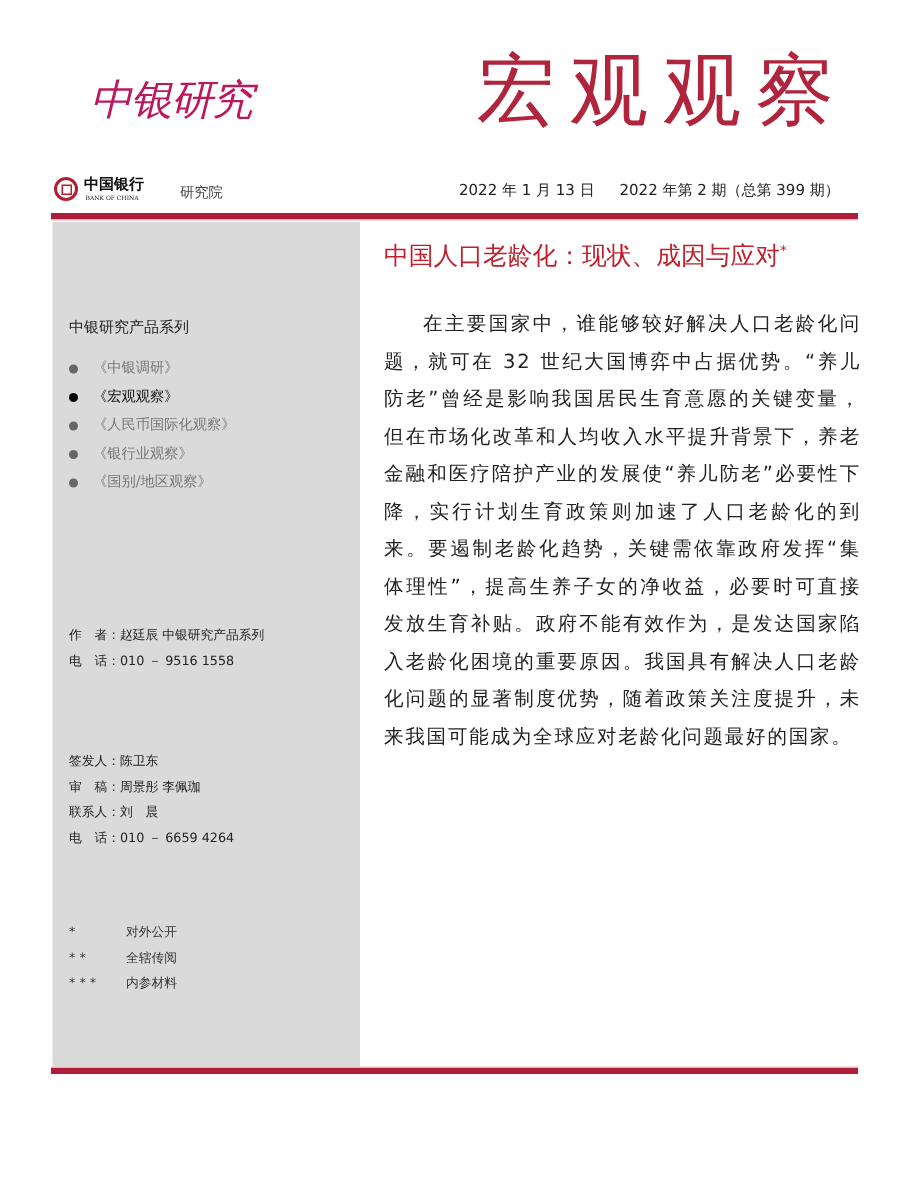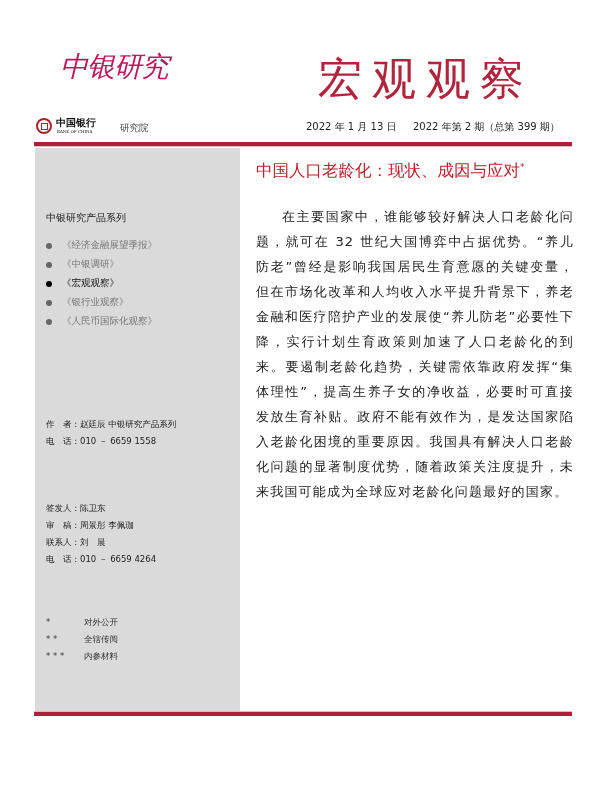--- a/index.html
+++ b/index.html
@@ -1,21 +1,21 @@
 <!DOCTYPE html>
 <html><head>
 <meta charset="utf-8">
 <style>
   html, body { margin:0; padding:0; background:#ffffff; }
   body { width:612px; height:792px; position:relative; overflow:hidden;
          font-family: "DejaVu Sans", "Liberation Sans", sans-serif; color:#222; }
   .abs { position:absolute; }
   .brand-callig { left:60px; top:48px; font-family:"DejaVu Serif", serif; font-size:28px;
                   color:#be185d; font-style:italic; letter-spacing:-1px; font-weight:normal; }
-  .series-title { left:318px; top:50px; font-size:44px; color:#b0243c; letter-spacing:10px;
+  .series-title { left:318px; top:26px; font-size:52px; color:#b0243c; letter-spacing:10px;
                   font-family:"DejaVu Sans", sans-serif; }
   .boc-logo { left:36px; top:118px; width:16px; height:16px; border-radius:50%;
               border:2.5px solid #b21f2d; box-sizing:border-box; }
   .boc-logo::after { content:""; position:absolute; left:3px; top:3px; width:5px; height:5px;
                      border:1.5px solid #b21f2d; }
   .boc-cn { left:56px; top:116px; font-size:10px; color:#111; font-weight:bold; font-family:"DejaVu Serif", serif; }
   .boc-en { left:57px; top:129px; font-size:4px; color:#111; font-family:"DejaVu Serif", serif; }
   .institute { left:120px; top:122px; font-size:9.5px; color:#444; }
   .date { left:306px; top:120px; font-size:10px; color:#222; }
   .issue { left:413px; top:120px; font-size:10px; color:#222; }
@@ -59,43 +59,43 @@
 <div class="abs rule-top"></div>
 <div class="abs rule-top-light"></div>
 <div class="abs sidebar"></div>
 <div class="abs rule-bot-light"></div>
 <div class="abs rule-bot"></div>
 
 <div class="abs prod-head">中银研究产品系列</div>
 <ul class="abs prod-list">
   <li>
       <span class="dot"></span>
-      <span>《经济金融展望季报》</span>
-    </li>
-  <li>
-      <span class="dot"></span>
       <span>《中银调研》</span>
     </li>
   <li class="active">
       <span class="dot"></span>
       <span>《宏观观察》</span>
     </li>
   <li>
       <span class="dot"></span>
+      <span>《人民币国际化观察》</span>
+    </li>
+  <li>
+      <span class="dot"></span>
       <span>《银行业观察》</span>
     </li>
   <li>
       <span class="dot"></span>
-      <span>《人民币国际化观察》</span>
+      <span>《国别/地区观察》</span>
     </li>
 </ul>
 
 <div class="abs info" style="top:416px;">
   <div><span class="lab">作　者：</span><span>赵廷辰  中银研究产品系列</span></div>
-  <div><span class="lab">电　话：</span><span>010 － 6659 1558</span></div>
+  <div><span class="lab">电　话：</span><span>010 － 9516 1558</span></div>
 </div>
 
 <div class="abs info" style="top:500px;">
   <div><span class="lab">签发人：</span><span>陈卫东</span></div>
   <div><span class="lab">审　稿：</span><span>周景彤  李佩珈</span></div>
   <div><span class="lab">联系人：</span><span>刘　晨</span></div>
   <div><span class="lab">电　话：</span><span>010 － 6659 4264</span></div>
 </div>
 
 <div class="abs stars">

